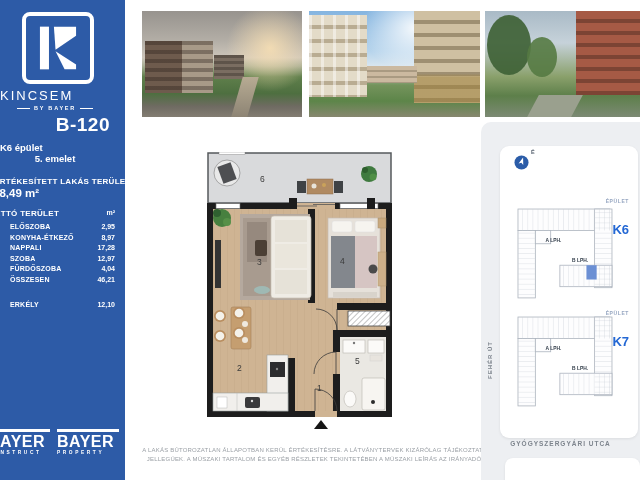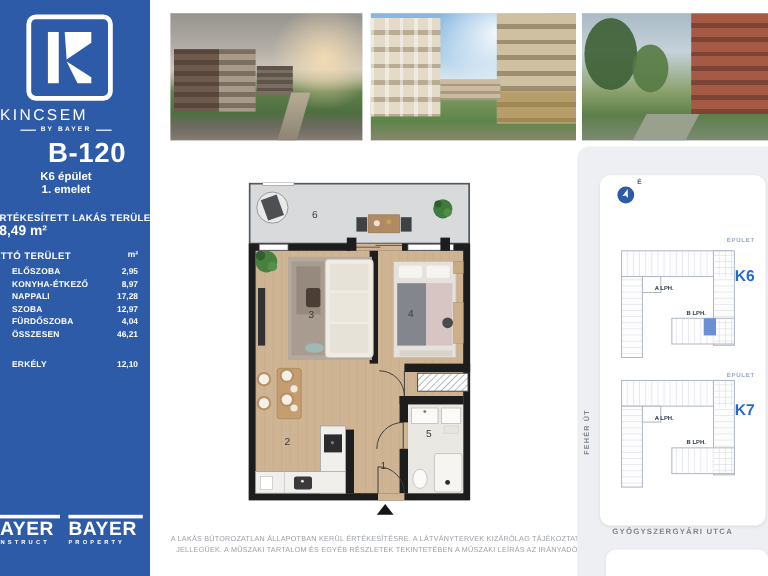--- a/index.html
+++ b/index.html
@@ -9,23 +9,23 @@
   .sidebar{position:absolute;left:0;top:0;width:125px;height:480px;background:#2d5ba7;
            color:#fff;overflow:hidden;}
   .logo-box{position:absolute;left:22px;top:12px;width:64px;height:64px;border:4px solid #fff;
             border-radius:8px;display:flex;align-items:center;justify-content:center;}
   .brand-name{position:absolute;left:0;top:88px;width:110px;text-align:left;
               font-size:13px;font-weight:400;letter-spacing:2px;}
   .brand-tagline{position:absolute;left:0;top:105px;width:110px;text-align:center;
                  font-size:5.5px;font-weight:700;letter-spacing:1.8px;
                  display:flex;align-items:center;justify-content:center;gap:4px;}
   .brand-tagline::before,.brand-tagline::after{content:"";display:block;width:13px;height:1px;background:#fff;}
-  .unit-id{position:absolute;left:0;top:114px;width:110px;text-align:left;
-           font-size:23px;font-weight:800;letter-spacing:.5px;padding-left:40px;}
-  .building-line{position:absolute;left:0;top:142px;width:110px;text-align:center;font-size:9.5px;font-weight:700;}
+  .unit-id{position:absolute;left:0;top:114px;width:110px;text-align:right;
+           font-size:19px;font-weight:800;letter-spacing:.5px;}
+  .building-line{position:absolute;left:0;top:142px;width:110px;text-align:left;font-size:9.5px;font-weight:700;}
   .floor-line{position:absolute;left:0;top:153px;width:110px;text-align:center;font-size:9.5px;font-weight:700;}
   .sold-label{position:absolute;left:-6px;top:177px;font-size:8px;font-weight:700;letter-spacing:.3px;white-space:nowrap;}
   .sold-value{position:absolute;left:-7px;top:187px;font-size:11.5px;font-weight:800;white-space:nowrap;}
   .net-header-label{position:absolute;left:-11px;top:209px;font-size:8px;font-weight:800;letter-spacing:.3px;white-space:nowrap;}
   .net-header-unit{position:absolute;right:10px;top:209px;font-size:7px;font-weight:800;}
   .net-rows{position:absolute;left:0;top:223px;width:115px;}
   .net-row{position:relative;height:10.5px;}
   .net-row .lbl{position:absolute;left:10px;top:0;font-size:7px;font-weight:600;letter-spacing:.2px;white-space:nowrap;}
   .net-row .val{position:absolute;right:0;top:0;font-size:7px;font-weight:600;}
   .net-row.balcony{margin-top:15px;}
@@ -99,21 +99,21 @@
       <svg width="46" height="50" viewBox="0 0 56 60" aria-label="K">
         <rect x="6" y="4" width="11" height="52" fill="#fff"></rect>
         <polygon points="23,4 50,4 50,15 25,32" fill="#fff"></polygon>
         <polygon points="25,34 50,50 50,56 36,56" fill="#fff"></polygon>
       </svg>
     </div>
     <div class="brand-name">KINCSEM</div>
     <div class="brand-tagline">BY BAYER</div>
     <div class="unit-id">B-120</div>
     <div class="building-line">K6 épület</div>
-    <div class="floor-line">1. emelet</div>
+    <div class="floor-line">5. emelet</div>
     <div class="sold-label">ÉRTÉKESÍTETT LAKÁS TERÜLET</div>
     <div class="sold-value">48,49 m²</div>
     <div class="net-header-label">NETTÓ TERÜLET</div>
     <div class="net-header-unit">m²</div>
     <div class="net-rows">
       <div class="net-row">
         <span class="lbl">ELŐSZOBA</span>
         <span class="val">2,95</span>
       </div>
       <div class="net-row">

